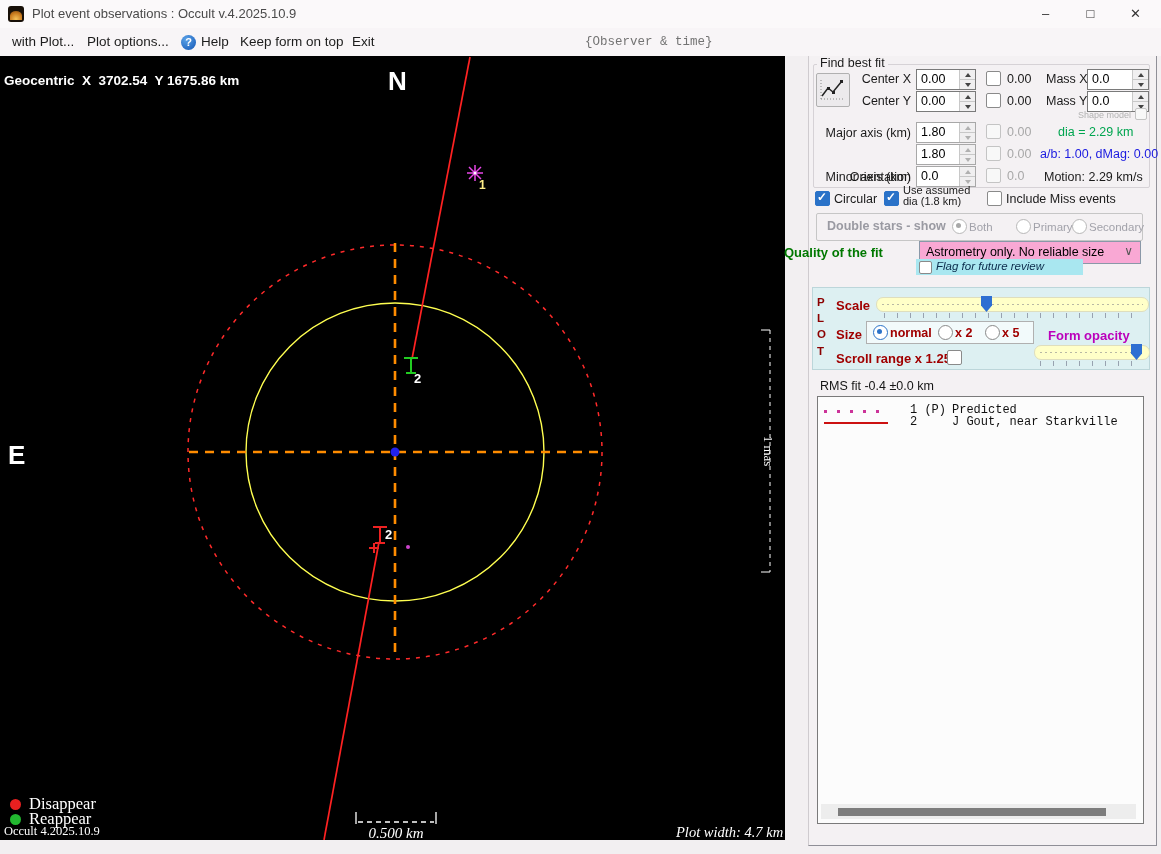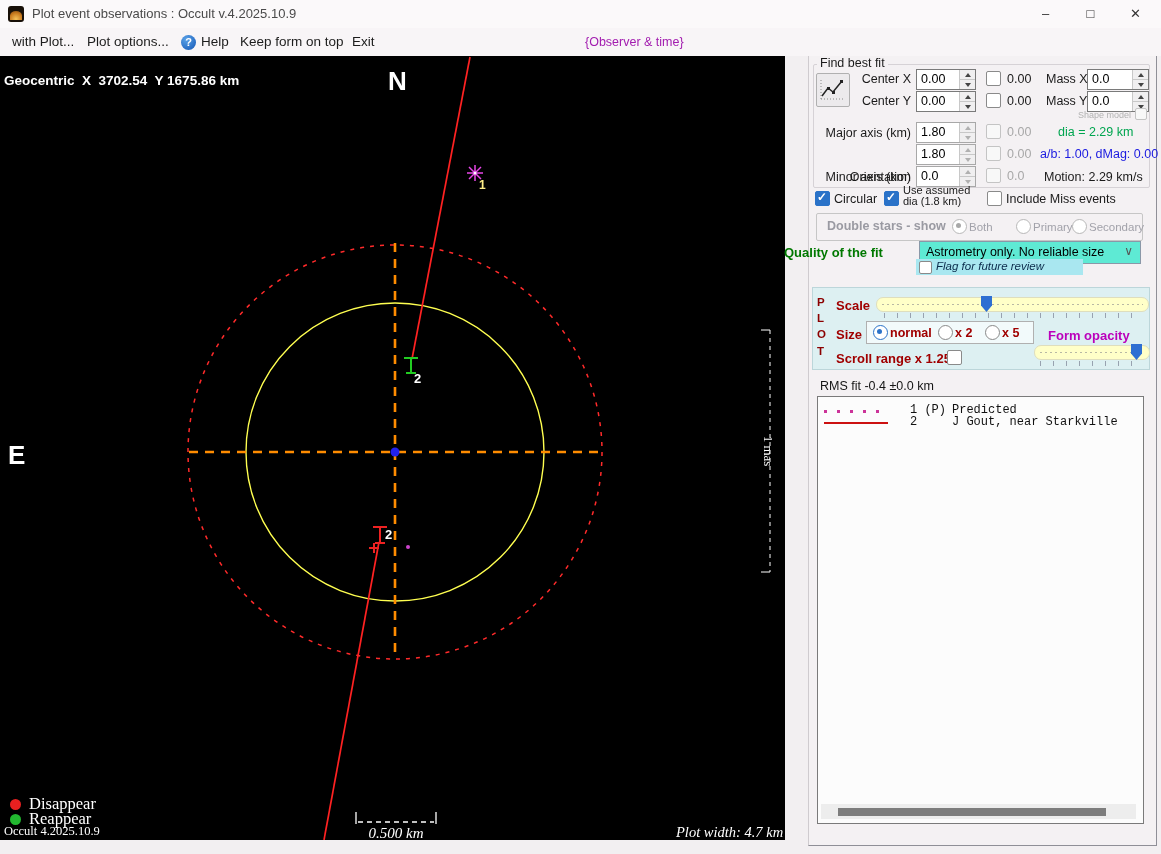--- a/index.html
+++ b/index.html
@@ -14,21 +14,21 @@
   .title-text{position:absolute;left:32px;top:0;height:28px;line-height:28px;font-size:13px;color:#4a4a4a;}
   .winbtn{position:absolute;top:0;width:45px;height:28px;line-height:28px;text-align:center;font-size:13px;color:#333;}
 
   
   .menubar{position:absolute;left:0;top:28px;width:1161px;height:28px;background:#f8f5f7;}
   .menu-item{position:absolute;top:0;height:28px;line-height:28px;font-size:13.5px;color:#1c1c1c;}
   .help-icon{position:absolute;left:181px;top:7px;width:15px;height:15px;border-radius:50%;background:radial-gradient(circle at 35% 30%, #5aa2e8, #1355b4);color:#fff;font-size:11px;font-weight:bold;text-align:center;line-height:15px;}
   .mbtn{position:absolute;background:#fdfdfd;border:1px solid #a8a8a8;border-radius:3px;text-align:center;color:#111;}
   .btn-miss{left:424px;top:30px;width:84px;height:21px;line-height:21px;font-size:11px;}
   .btn-editor{left:518px;top:29px;width:57px;height:23px;line-height:23px;font-size:13.5px;font-weight:bold;}
-  .observer-label{position:absolute;left:585px;top:0;height:28px;line-height:28px;font-size:12.5px;color:#a21caf;}
+  .observer-label{position:absolute;left:585px;top:0;height:28px;line-height:28px;font-size:12.5px;color:#737373;font-family:Liberation Mono, monospace;}
 
   
   .plot{position:absolute;left:0;top:56px;width:785px;height:784px;background:#000;}
   .plot-header{position:absolute;left:4px;color:#fff;font-weight:bold;font-size:13.5px;white-space:pre;}
   .dir-label{position:absolute;color:#fff;font-size:26px;font-weight:bold;}
   .legend-row{position:absolute;display:flex;align-items:center;gap:8px;font-family:"Liberation Serif",serif;font-size:16.5px;color:#fff;}
   .legend-dot{width:11px;height:11px;border-radius:50%;}
   .plot-serif{position:absolute;font-family:"Liberation Serif",serif;color:#fff;}
 
   svg text{font-family:"Liberation Sans",sans-serif;}
@@ -67,21 +67,21 @@
   .radio.sel::after{content:"";position:absolute;left:3px;top:3px;width:5px;height:5px;border-radius:50%;background:#2a72c8;}
   .radio.disabled{border-color:#b8b8b8;}
   .radio.disabled.sel{border-color:#b8b8b8;}
   .radio.disabled.sel::after{background:#a8a8a8;}
   .rlabel-dis{position:absolute;font-size:11.5px;color:#a2a2aa;}
 
   .green-txt{color:#00a550;font-size:12.5px;position:absolute;}
   .blue-txt{color:#1a1ae0;font-size:12.5px;position:absolute;}
   .darkred{color:#a00000;font-weight:bold;font-size:13px;position:absolute;}
 
-  .combo{position:absolute;background:#5eead4;border:1px solid #8a98a8;font-size:12.5px;color:#000;text-align:center;}
+  .combo{position:absolute;background:#f9a8d4;border:1px solid #8a98a8;font-size:12.5px;color:#000;text-align:center;}
   .combo-val{position:absolute;left:6px;top:3px;}
   .combo-arrow{position:absolute;right:7px;top:2px;color:#555;font-size:12px;}
 
   .flag-wrap{position:absolute;background:#a9e7f0;}
   .flag-label{position:absolute;left:20px;top:1px;font-size:11.5px;font-style:italic;color:#0a2a4a;}
 
   .plot-panel{position:absolute;left:812px;top:287px;width:336px;height:81px;background:#ddf0f2;border:1px solid #bcd6da;}
   .plot-letters{position:absolute;left:817px;top:294px;width:11px;font-size:11.5px;font-weight:bold;color:#8b0000;line-height:16.2px;word-break:break-all;}
   .slider-track{position:absolute;height:13px;background:#ffffc8;border:1px solid #dedebe;border-radius:7px;}
   .slider-track::after{content:"";position:absolute;left:5px;right:5px;top:6px;height:1px;background-image:repeating-linear-gradient(90deg,#b8b8a4 0 2px,transparent 2px 5px);}

